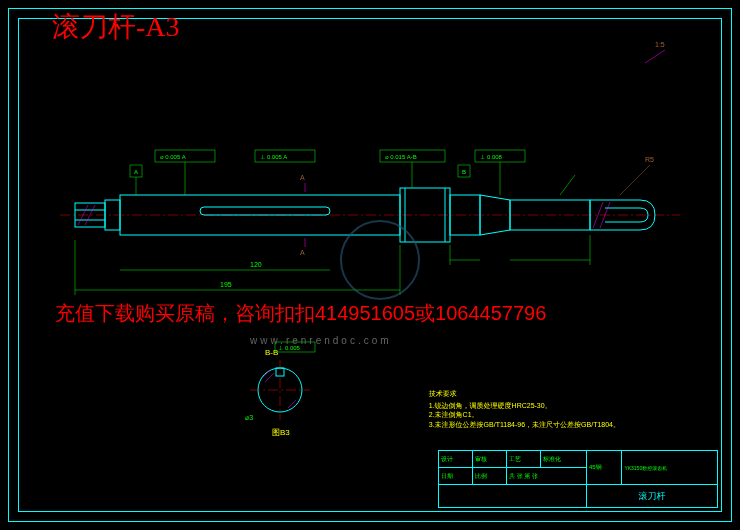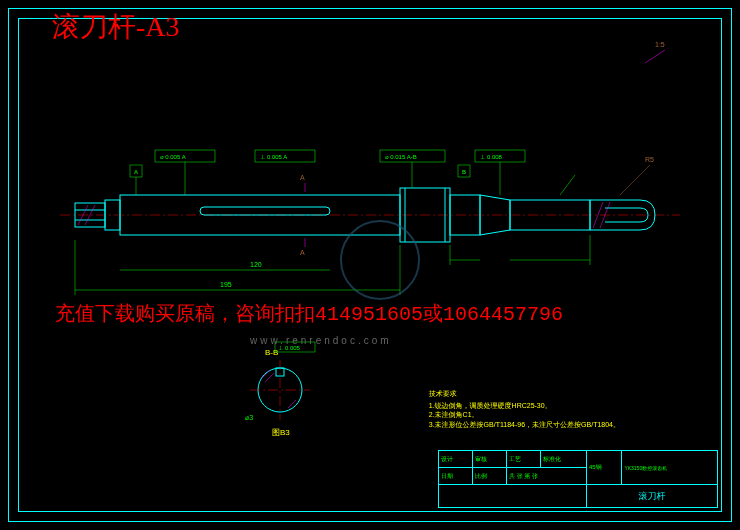--- a/index.html
+++ b/index.html
@@ -1,21 +1,21 @@
 <!DOCTYPE html>
 <html><head>
 <meta charset="utf-8">
 <style>
 * { margin: 0; padding: 0; box-sizing: border-box; }
 body { background: #000; width: 740px; height: 530px; overflow: hidden; position: relative; font-family: Arial, sans-serif; }
 .frame { position: absolute; border: 1px solid #0ff; }
 .outer-frame { left: 8px; top: 8px; width: 724px; height: 514px; }
 .inner-frame { left: 18px; top: 18px; width: 704px; height: 494px; }
 .title { position: absolute; left: 12px; top: 8px; color: #f00; font-size: 28px; font-family: "SimSun", serif; font-weight: normal; margin-left: 40px; }
-.watermark-text { position: absolute; color: #f00; font-size: 20px; font-family: Liberation Mono, monospace; white-space: nowrap; text-align: right; }
+.watermark-text { position: absolute; color: #f00; font-size: 20px; font-family: Liberation Sans, sans-serif; white-space: nowrap; text-align: right; }
 .watermark-url { position: absolute; color: #666; font-size: 10px; letter-spacing: 3px; }
 .watermark-logo { position: absolute; left: 340px; top: 220px; width: 80px; height: 80px; border: 2px solid #2a5a7a; border-radius: 50%; opacity: 0.6; }
 .outline { stroke: #0ff; stroke-width: 1; fill: none; }
 .center-line { stroke: #f00; stroke-width: 0.5; stroke-dasharray: 10 3 2 3; }
 .dim-line { stroke: #0f0; stroke-width: 0.5; }
 .dim-text { fill: #0f0; font-size: 7px; }
 .gdt-box { stroke: #0f0; stroke-width: 0.5; fill: none; }
 .gdt-text { fill: #0f0; font-size: 6px; }
 .brown-text { fill: #a06030; font-size: 7px; }
 .magenta-line { stroke: #f0f; stroke-width: 0.5; }

